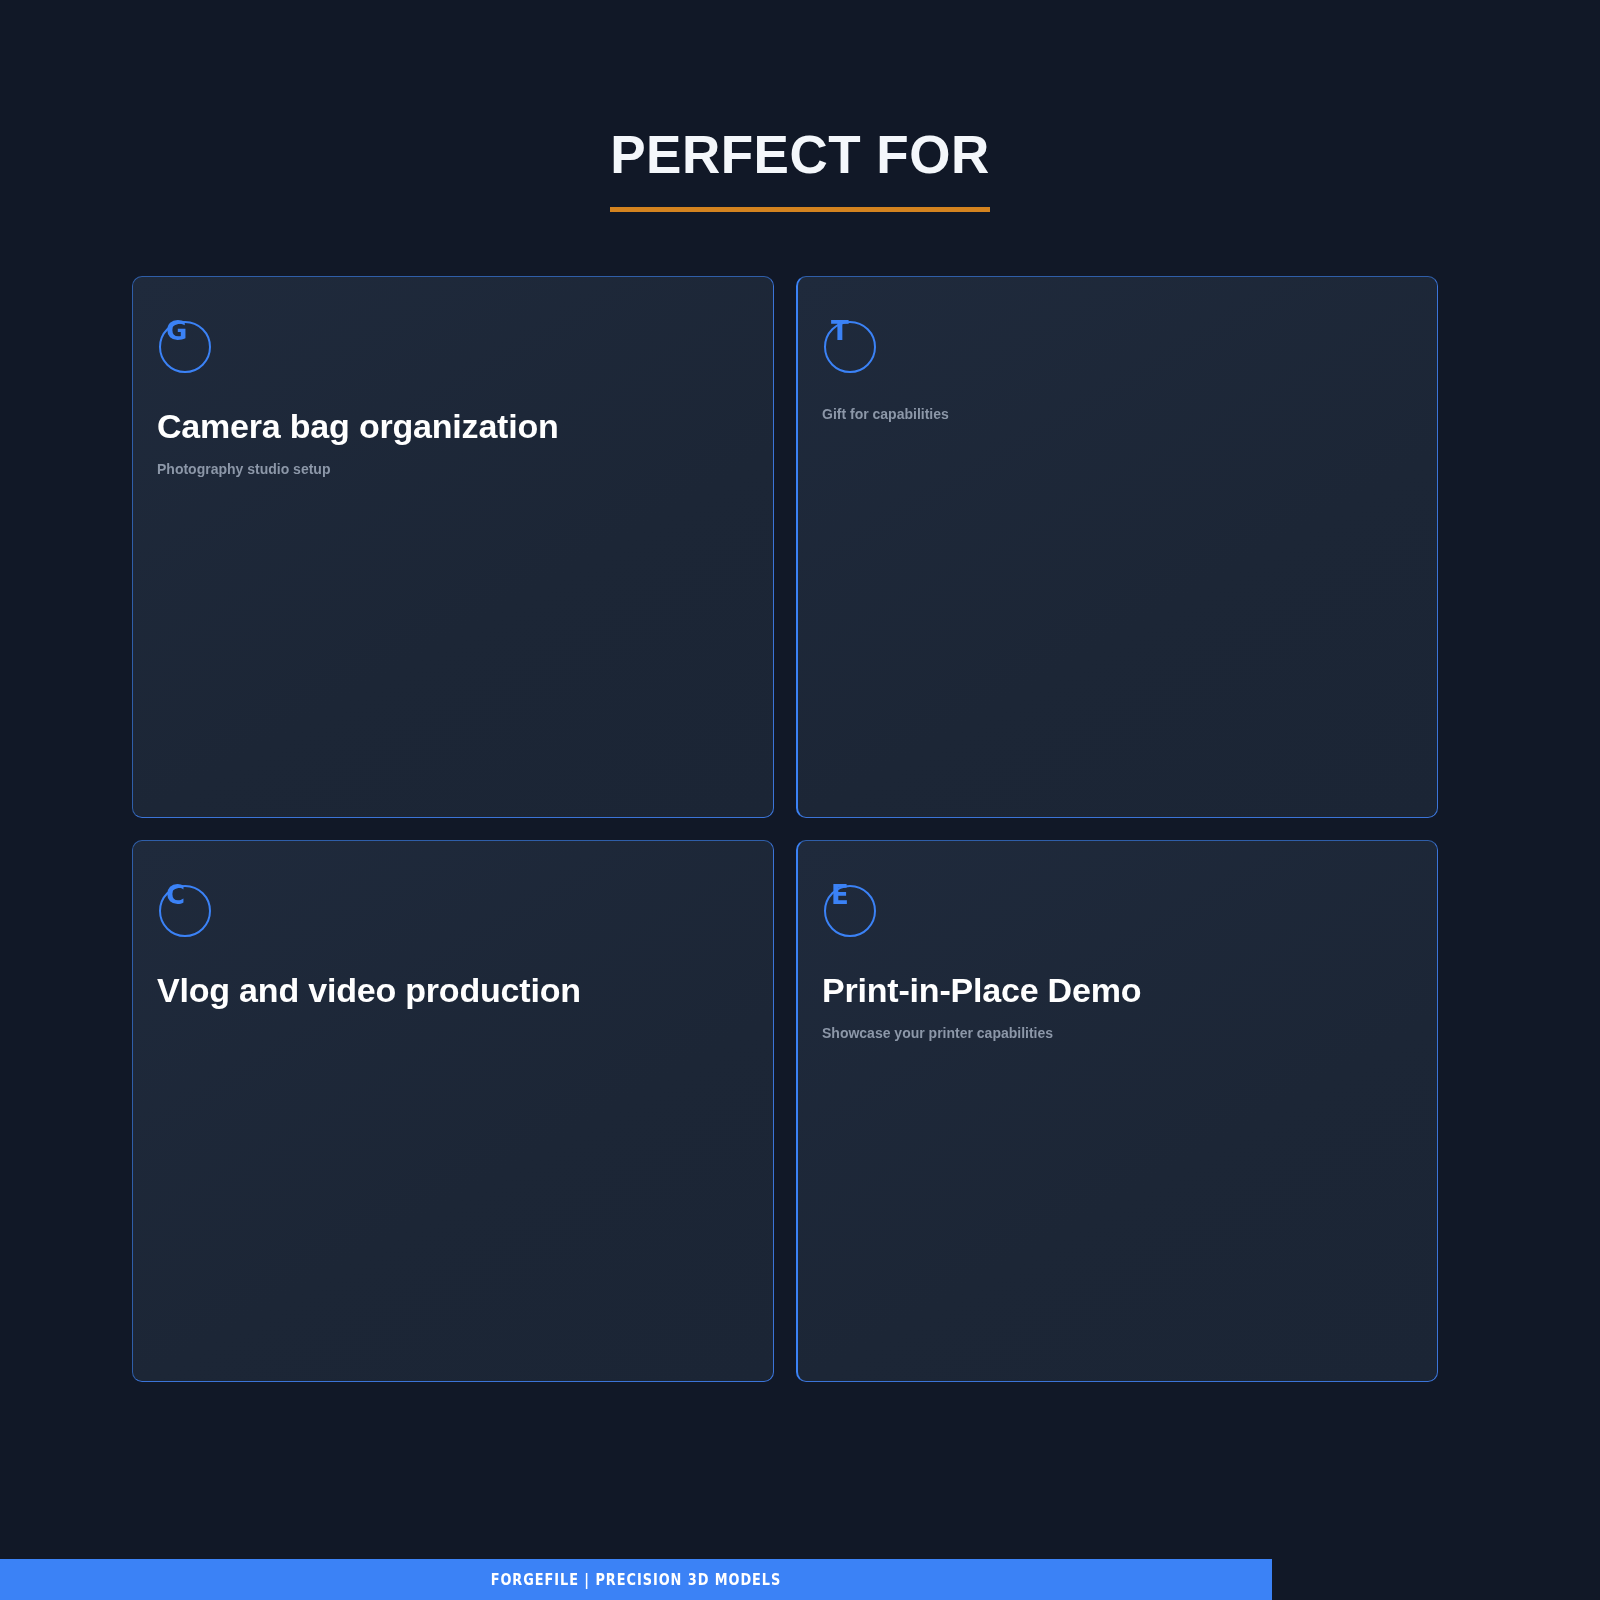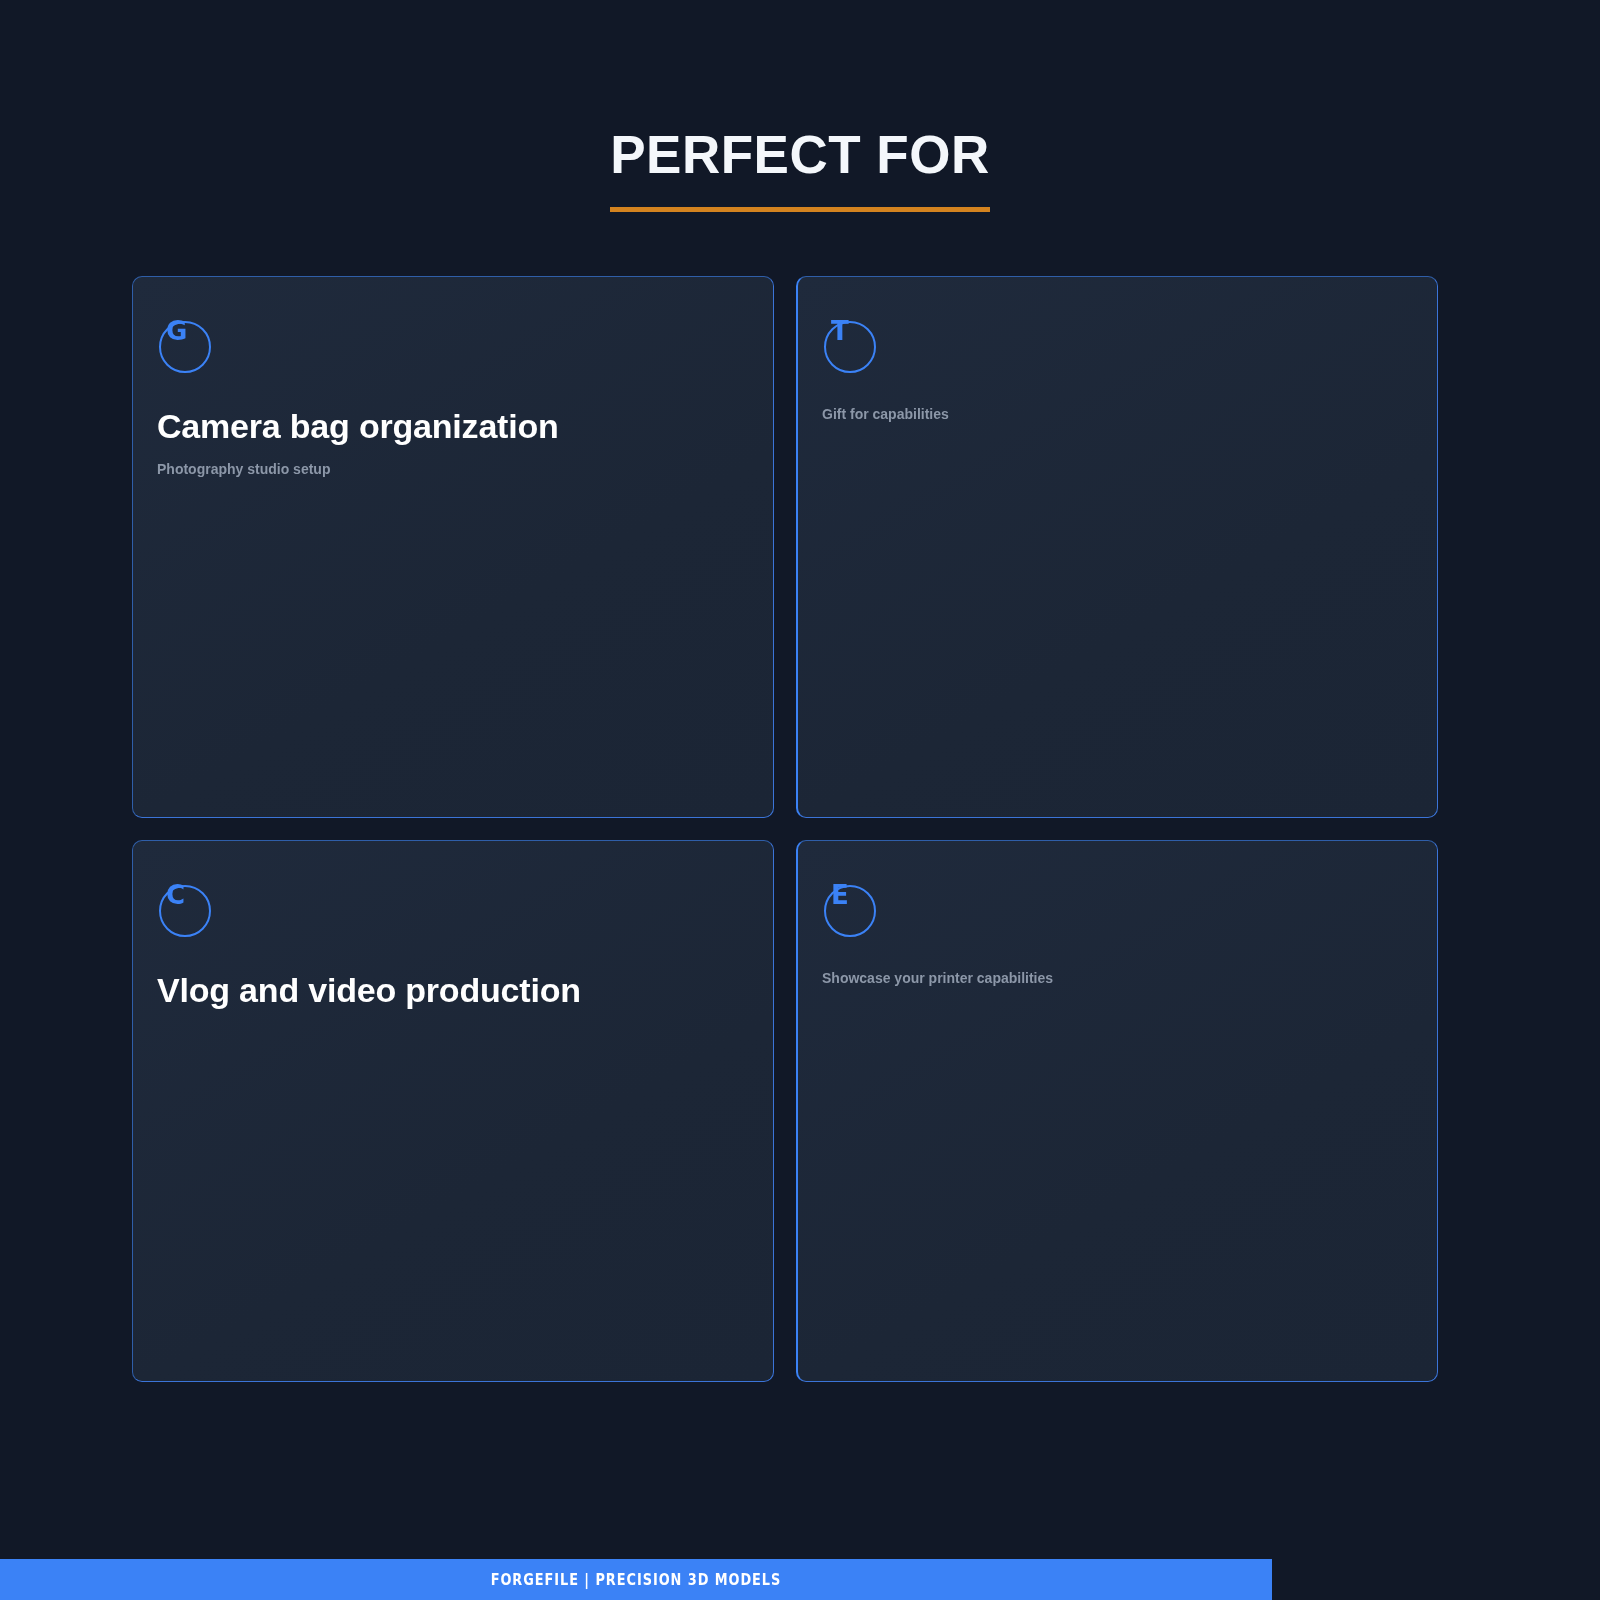--- a/index.html
+++ b/index.html
@@ -159,20 +159,21 @@
       <span class="glyph">C</span>
     </div>
     <div class="card-title">Vlog and video production</div>
   </div>
 
   <div class="use-card accent-left">
     <div class="card-icon">
       <span class="ring"></span>
       <span class="glyph">E</span>
     </div>
+    <div class="card-title">Print-in-Place Demo</div>
     <div class="card-subtitle">Showcase your printer capabilities</div>
   </div>
 
 </div>
 
 <div class="footer-bar">
   <span class="footer-text">FORGEFILE  |  PRECISION 3D MODELS</span>
 </div>
 
 </body></html>

